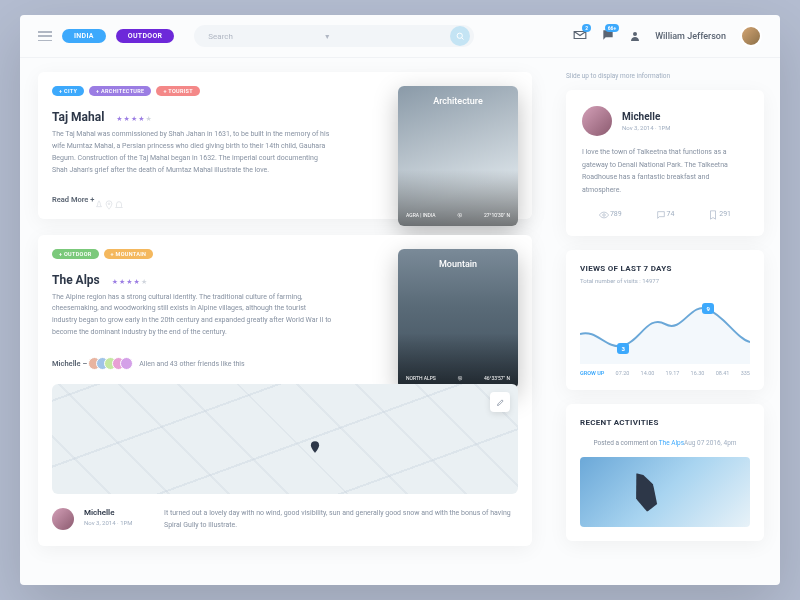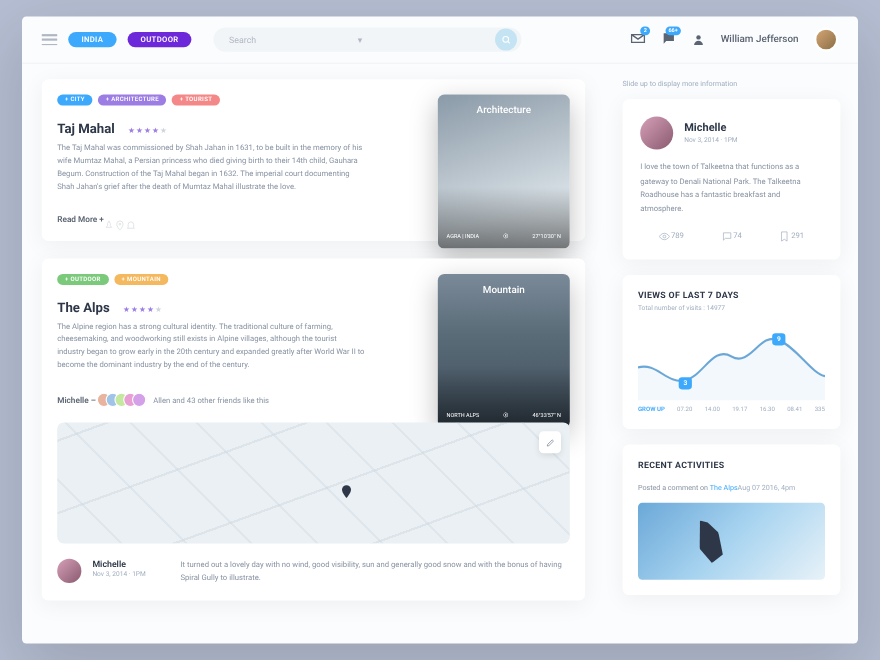--- a/index.html
+++ b/index.html
@@ -80,21 +80,21 @@
 .stat{display:flex;gap:1px;font-size:7px;color:#a0aec0}
 .stat svg{width:10px;height:10px;fill:none;stroke:#a0aec0;stroke-width:1.5}
 .panel{background:#fff;border-radius:6px;padding:14px;box-shadow:0 4px 20px rgba(0,0,0,0.05);margin-bottom:14px}
 .ptitle{font-size:8px;font-weight:700;color:#2d3748;letter-spacing:0.3px;margin-bottom:4px}
 .psub{font-size:6px;color:#a0aec0;margin-bottom:10px}
 .chart{height:70px;position:relative}
 .chart svg{width:100%;height:100%}
 .xlabels{display:flex;justify-content:space-between;margin-top:6px}
 .xlabels span{font-size:5.5px;color:#a0aec0}
 .xlabels span:first-child{color:#3da9fc;font-weight:600}
-.act{display:flex;justify-content:flex-start;font-size:6.5px;margin-bottom:10px}
+.act{display:flex;justify-content:center;font-size:6.5px;margin-bottom:10px}
 .act .t{color:#8792a2}
 .act .link{color:#3da9fc}
 .act .d{color:#a0aec0}
 .actimg{height:70px;border-radius:4px;background:linear-gradient(135deg,#6ba8d8 0%,#a8d4f0 50%,#e8f2f8 100%);position:relative;overflow:hidden}
 .actimg::after{content:'';position:absolute;left:30%;top:20%;width:30px;height:40px;background:#2d3748;clip-path:polygon(40% 0,60% 10%,80% 40%,70% 90%,30% 100%,10% 60%);transform:rotate(-20deg)}
 .cpt{position:absolute;background:#3da9fc;color:#fff;font-size:6px;padding:2px 4px;border-radius:3px;font-weight:700}
 </style>
 </head>
 <body>
 

